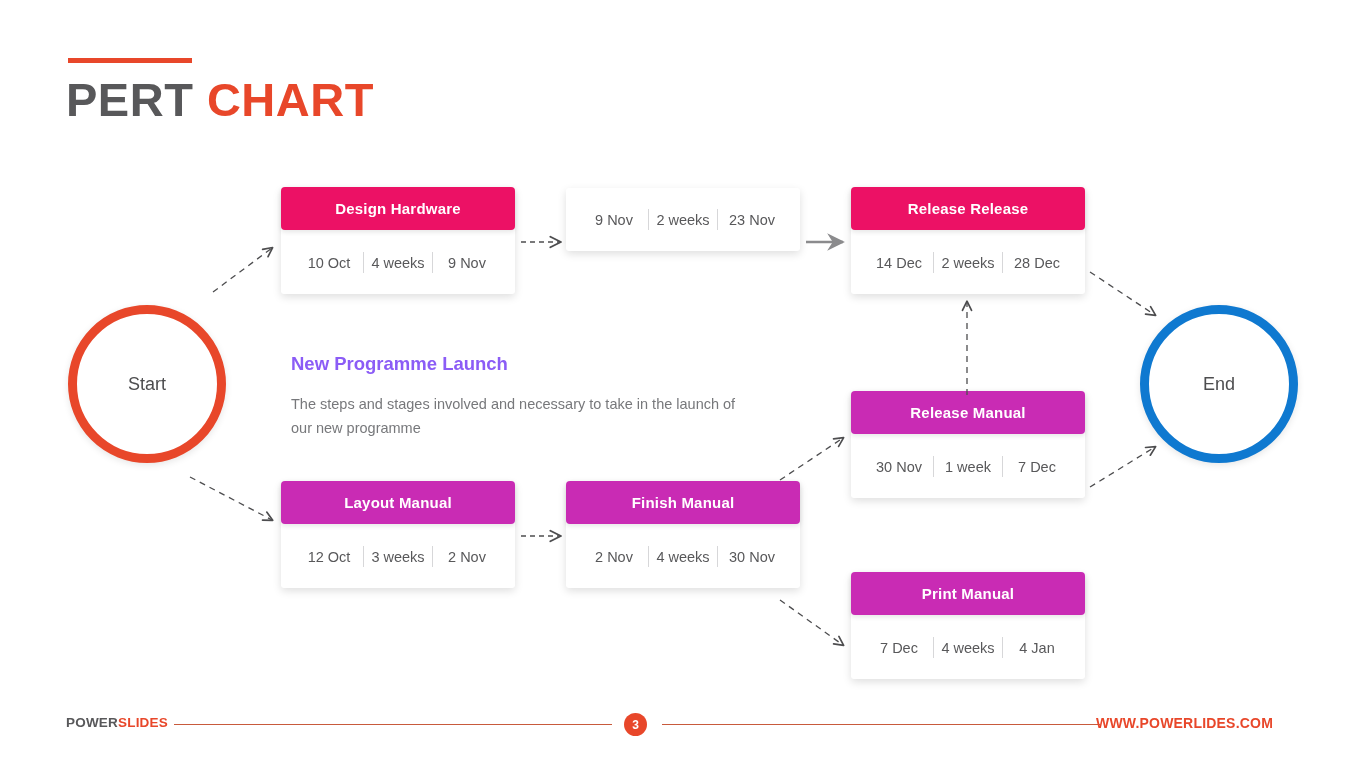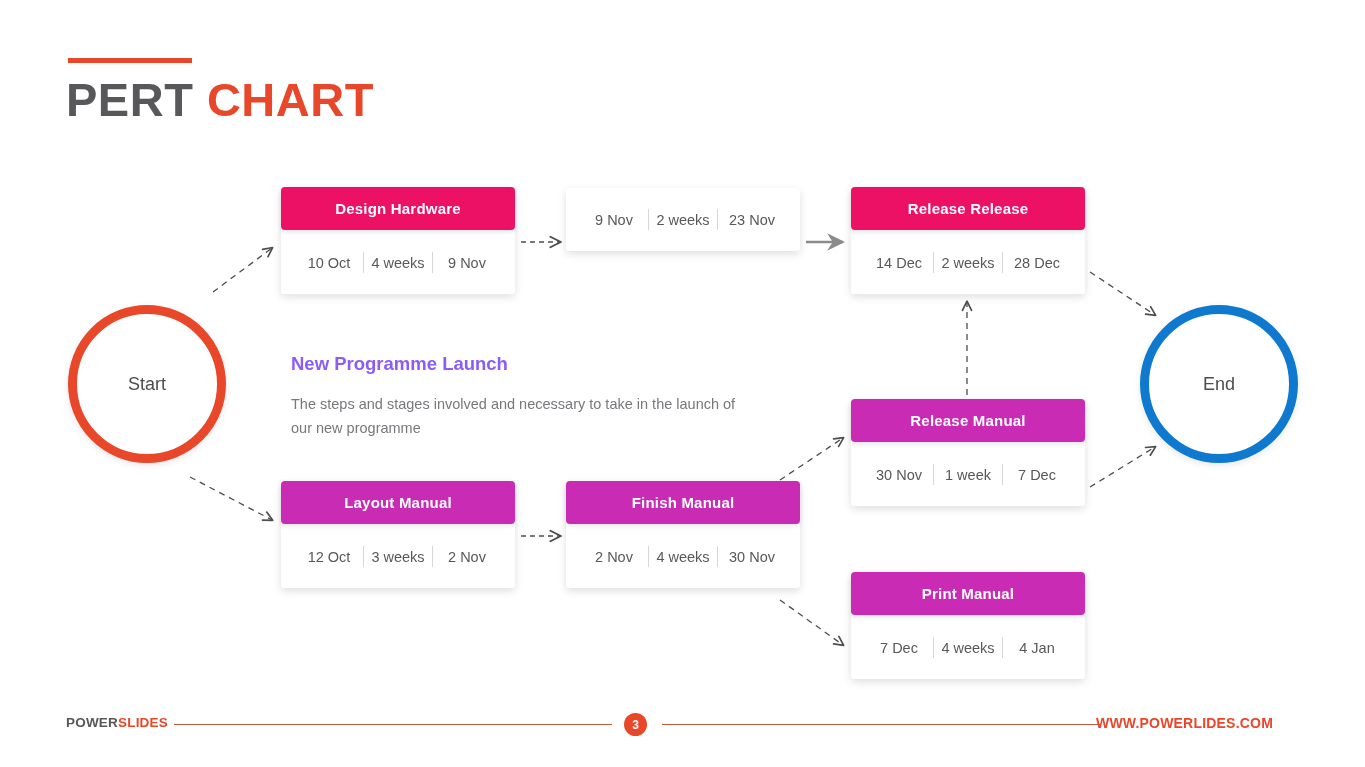--- a/index.html
+++ b/index.html
@@ -270,21 +270,21 @@
     <div class="task-meta">
       <span class="meta-cell">2 Nov</span>
       <span class="meta-sep"></span>
       <span class="meta-cell">4 weeks</span>
       <span class="meta-sep"></span>
       <span class="meta-cell">30 Nov</span>
     </div>
   </div>
 </div>
 
-<div class="task-card" style="left:851px; top:400px;">
+<div class="task-card" style="left:851px; top:392px;">
   <div class="task-header purple">Release Manual</div>
   <div class="task-body">
     <div class="task-meta">
       <span class="meta-cell">30 Nov</span>
       <span class="meta-sep"></span>
       <span class="meta-cell">1 week</span>
       <span class="meta-sep"></span>
       <span class="meta-cell">7 Dec</span>
     </div>
   </div>

